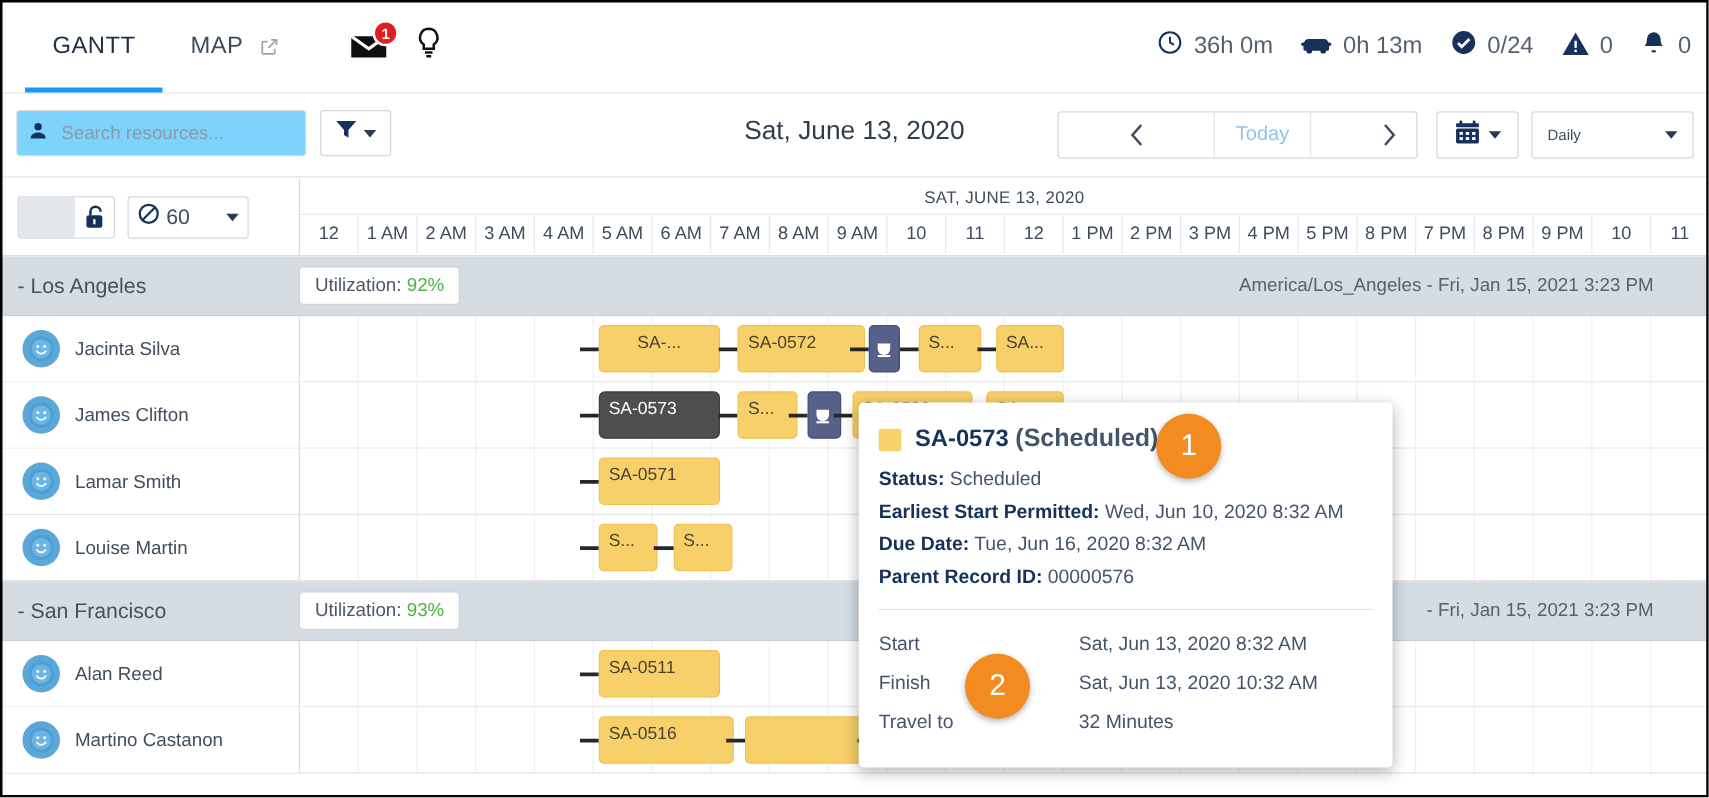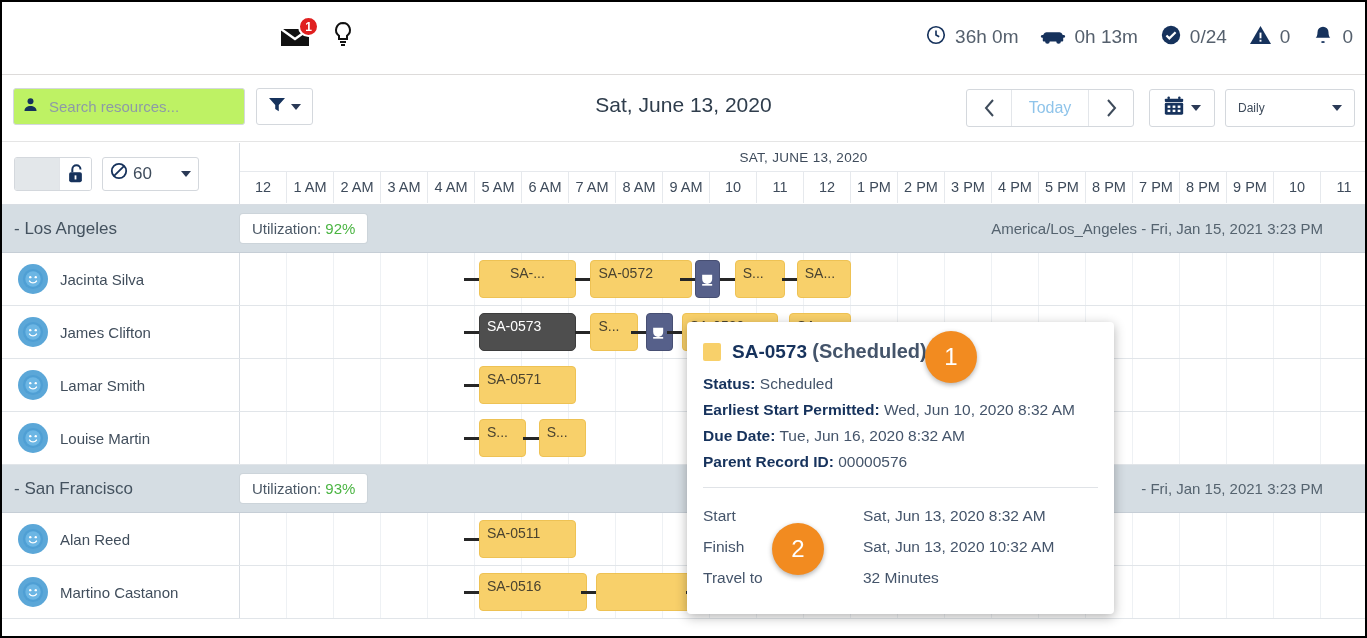--- a/index.html
+++ b/index.html
@@ -44,21 +44,21 @@
   .stat { display: flex; align-items: center; gap: 8px; }
   .stat .sv { color: #55606d; }
 
   
   .toolbar {
     position: absolute; left: 0; top: 75px; width: 1367px; height: 67px;
     background: #fff; border-bottom: 1px solid #e5e5e5;
   }
   .search-box {
     position: absolute; left: 13px; top: 88px; width: 232px; height: 37px;
-    border: 1px solid #d4d8dd; border-radius: 3px; background: #bef264;
+    border: 1px solid #d4d8dd; border-radius: 3px; background: #7dd3fc;
     display: flex; align-items: center; padding: 0 8px; gap: 8px;
   }
   .search-box input {
     border: 0; outline: 0; font-size: 15px; color: #5b6a79; width: 100%;
     font-family: "Liberation Sans", sans-serif; background: transparent;
   }
   .search-box input::placeholder { color: #8d9aa7; }
 
   .filter-btn {
     position: absolute; left: 256px; top: 88px; width: 57px; height: 37px;
@@ -68,21 +68,21 @@
 
   .date-title {
     position: absolute; left: 0; right: 0; top: 93px; text-align: center;
     font-size: 21px; color: #2f3d4c;
   }
 
   .nav-group {
     position: absolute; right: 233px; top: 89px; height: 38px;
     display: flex; border: 1px solid #d4d8dd; border-radius: 3px; overflow: hidden; background: #fff;
   }
-  .nav-group > div { display: flex; align-items: center; justify-content: center; cursor: pointer; }
+  .nav-group > div { display: flex; align-items: center; justify-content: center; cursor: pointer; margin-left: 40px; }
   .nav-arrow { width: 44px; height: 36px; color: #3e4b5b; font-size: 20px; }
   .nav-today { width: 78px; height: 36px; color: #8fc4ea; font-size: 16px; border-left: 1px solid #e3e6ea; border-right: 1px solid #e3e6ea;}
 
   .cal-btn {
     position: absolute; right: 152px; top: 89px; width: 66px; height: 38px;
     border: 1px solid #d4d8dd; border-radius: 3px; background: #fff;
     display: flex; align-items: center; justify-content: center; gap: 6px; cursor: pointer;
   }
   .scale-btn {
     position: absolute; right: 12px; top: 89px; width: 130px; height: 38px;
@@ -206,20 +206,35 @@
   #marker2 { left: 772px; top: 523px; }
 
   .border-frame { position: absolute; inset: 0; border: 2px solid #000; pointer-events: none; z-index: 90; }
 </style>
 </head>
 <body>
 
 <div id="app">
 
   <div class="topnav">
+    <div class="nav-tabs">
+      <div class="tab active">
+        <span>GANTT</span>
+      </div>
+      <div class="tab">
+        <span>MAP</span>
+      </div>
+      <div class="tab-ext">
+        <svg width="17" height="17" viewBox="0 0 24 24" fill="none" stroke="#9aa5b1" stroke-width="2">
+          <path d="M14 4h6v6"></path>
+            <path d="M20 4L11 13"></path>
+          <path d="M18 14v5a1 1 0 0 1-1 1H5a1 1 0 0 1-1-1V7a1 1 0 0 1 1-1h5"></path>
+        </svg>
+      </div>
+    </div>
 
     <div class="nav-icons">
       <div class="mail-wrap">
         <svg width="30" height="22" viewBox="0 0 30 22">
           <path d="M1 3h28v17H1z" fill="#111"></path>
           <path d="M1 3l14 10L29 3" fill="none" stroke="#fff" stroke-width="2.5"></path>
         </svg>
         <span class="mail-badge">1</span>
       </div>
       <div>

